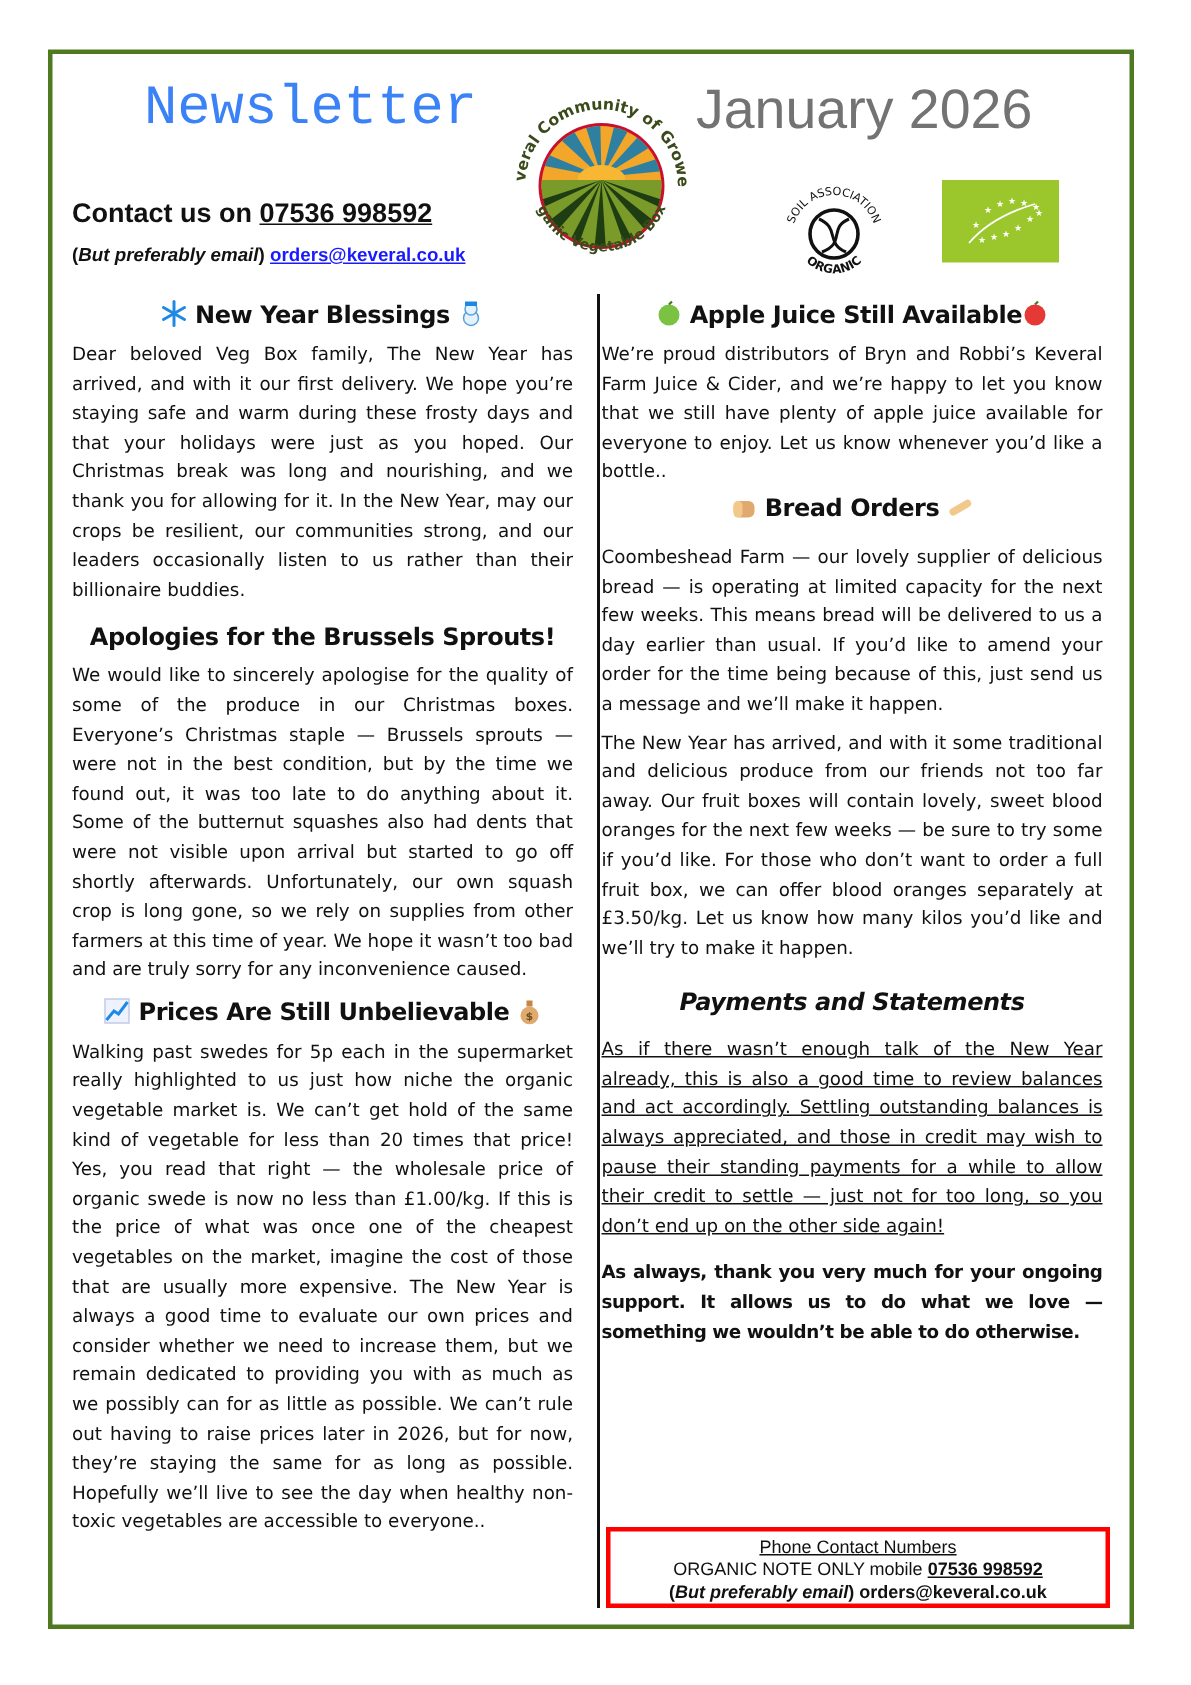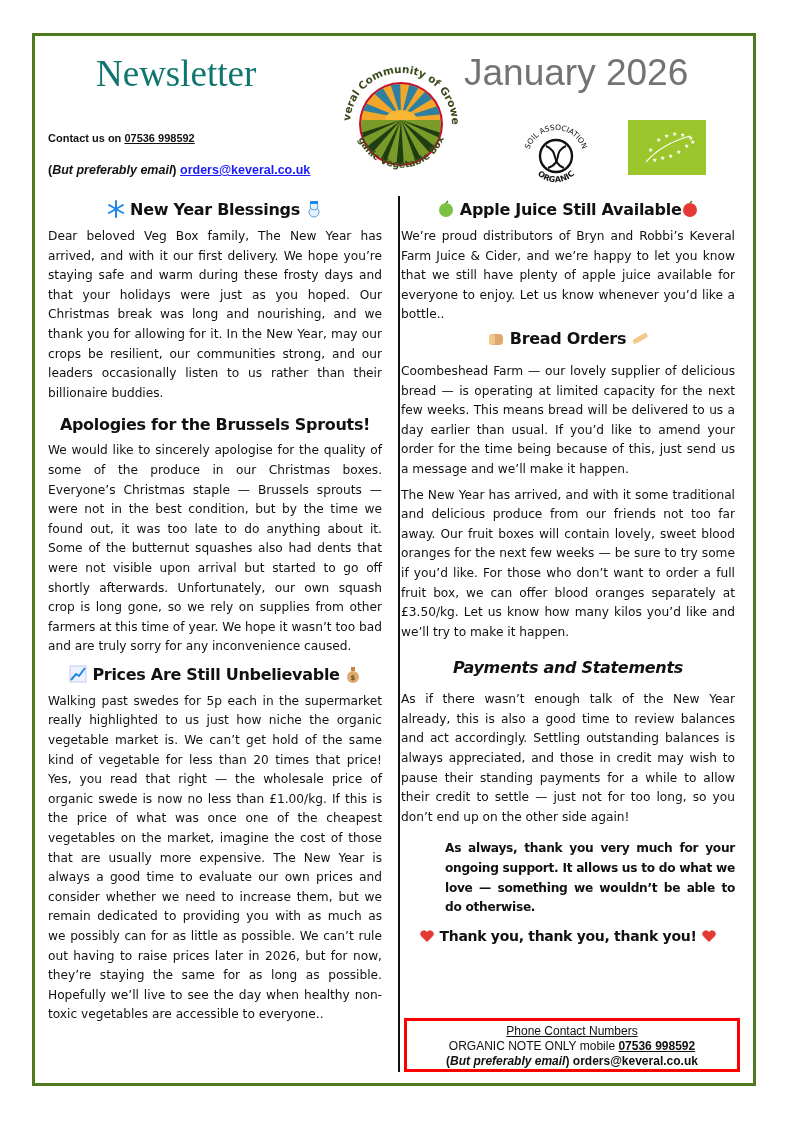--- a/index.html
+++ b/index.html
@@ -1,20 +1,20 @@
 <!DOCTYPE html>
 <html><head>
 <meta charset="utf-8">
 <style>
   html, body { margin: 0; padding: 0; background: #ffffff; }
   body { width: 794px; height: 1123px; position: relative; overflow: hidden; font-family: "DejaVu Sans", sans-serif; color: #111; }
   .frame { position: absolute; left: 32px; top: 33px; width: 724px; height: 1053px; border: 3px solid #4f7a1f; box-sizing: border-box; }
-  .title-left { position: absolute; left: 96px; top: 52px; font-family: Liberation Serif, serif; font-size: 37px; color: #0f766e; }
+  .title-left { position: absolute; left: 96px; top: 52px; font-family: Liberation Mono, monospace; font-size: 37px; color: #3b82f6; }
   .title-right { position: absolute; left: 464px; top: 52px; font-family: "Liberation Sans", sans-serif; font-size: 37px; color: #737373; }
-  .contact1 { position: absolute; left: 48px; top: 132px; font-family: "Liberation Sans", sans-serif; font-size: 11px; font-weight: bold; }
+  .contact1 { position: absolute; left: 48px; top: 132px; font-family: "Liberation Sans", sans-serif; font-size: 18px; font-weight: bold; }
   .contact2 { position: absolute; left: 48px; top: 163px; font-family: "Liberation Sans", sans-serif; font-size: 12.5px; font-weight: bold; }
   .contact1 .phone { text-decoration: underline; color: #111; }
   .contact2 .email { text-decoration: underline; color: #1a1aff; }
   .logo { position: absolute; left: 336px; top: 56px; width: 130px; height: 130px; }
   .soil { position: absolute; left: 520px; top: 118px; width: 72px; height: 72px; }
   .eu { position: absolute; left: 628px; top: 120px; width: 78px; height: 55px; background: #9bc72c; }
   .divider { position: absolute; left: 398px; top: 196px; width: 2px; height: 876px; background: #111; }
   .col { position: absolute; font-family: "DejaVu Sans", sans-serif; font-size: 12.2px; line-height: 19.6px; }
   .col-left { left: 48px; top: 196px; width: 334px; }
   .col-right { left: 401px; top: 196px; width: 334px; }
@@ -168,31 +168,22 @@
     <span>Bread Orders</span>
     <span class="emoji"><svg width="18" height="18" viewBox="0 0 18 18">
           <rect x="1" y="7" width="16" height="5" rx="2.5" fill="#f3c98b" transform="rotate(-30 9 9)"></rect>
         </svg></span>
   </h2>
   <p style="margin-bottom:6px;">Coombeshead Farm — our lovely supplier of delicious bread — is operating at limited capacity for the next few weeks. This means bread will be delivered to us a day earlier than usual. If you’d like to amend your order for the time being because of this, just send us a message and we’ll make it happen.</p>
 
   <p style="margin-bottom:12px;">The New Year has arrived, and with it some traditional and delicious produce from our friends not too far away. Our fruit boxes will contain lovely, sweet blood oranges for the next few weeks — be sure to try some if you’d like. For those who don’t want to order a full fruit box, we can offer blood oranges separately at £3.50/kg. Let us know how many kilos you’d like and we’ll try to make it happen.</p>
 
   <h2 style="margin-bottom:8px;font-style:italic;">Payments and Statements</h2>
-  <p style="margin-bottom:12px;">As if there wasn’t enough talk of the New Year already, this is also a good time to review balances and act accordingly. Settling outstanding balances is always appreciated, and those in credit may wish to pause their standing payments for a while to allow their credit to settle — just not for too long, so you don’t end up on the other side again!</p>
+  <p style="margin-bottom:12px;text-decoration:underline;">As if there wasn’t enough talk of the New Year already, this is also a good time to review balances and act accordingly. Settling outstanding balances is always appreciated, and those in credit may wish to pause their standing payments for a while to allow their credit to settle — just not for too long, so you don’t end up on the other side again!</p>
 
-  <p style="font-weight:bold; letter-spacing:-0.3px;padding-left:44px;">As always, thank you very much for your ongoing support. It allows us to do what we love — something we wouldn’t be able to do otherwise.</p>
-  <h2 style="font-size:14px; margin-top:4px;">
-    <span class="emoji"><svg width="16" height="16" viewBox="0 0 16 16">
-          <path d="M8 14 L2 8 A3.2 3.2 0 0 1 8 4 A3.2 3.2 0 0 1 14 8 Z" fill="#e53935"></path>
-        </svg></span>
-    <span>Thank you, thank you, thank you!</span>
-    <span class="emoji"><svg width="16" height="16" viewBox="0 0 16 16">
-          <path d="M8 14 L2 8 A3.2 3.2 0 0 1 8 4 A3.2 3.2 0 0 1 14 8 Z" fill="#e53935"></path>
-        </svg></span>
-  </h2>
+  <p style="font-weight:bold; letter-spacing:-0.3px;">As always, thank you very much for your ongoing support. It allows us to do what we love — something we wouldn’t be able to do otherwise.</p>
 </div>
 
 <div class="red-box">
   <div class="u">Phone Contact Numbers</div>
   <div><span>ORGANIC NOTE ONLY mobile </span><span class="bu">07536 998592</span></div>
   <div class="b"><span>(</span><i>But preferably email</i><span>) </span><span>orders@keveral.co.uk</span></div>
 </div>
 
 </body></html>

